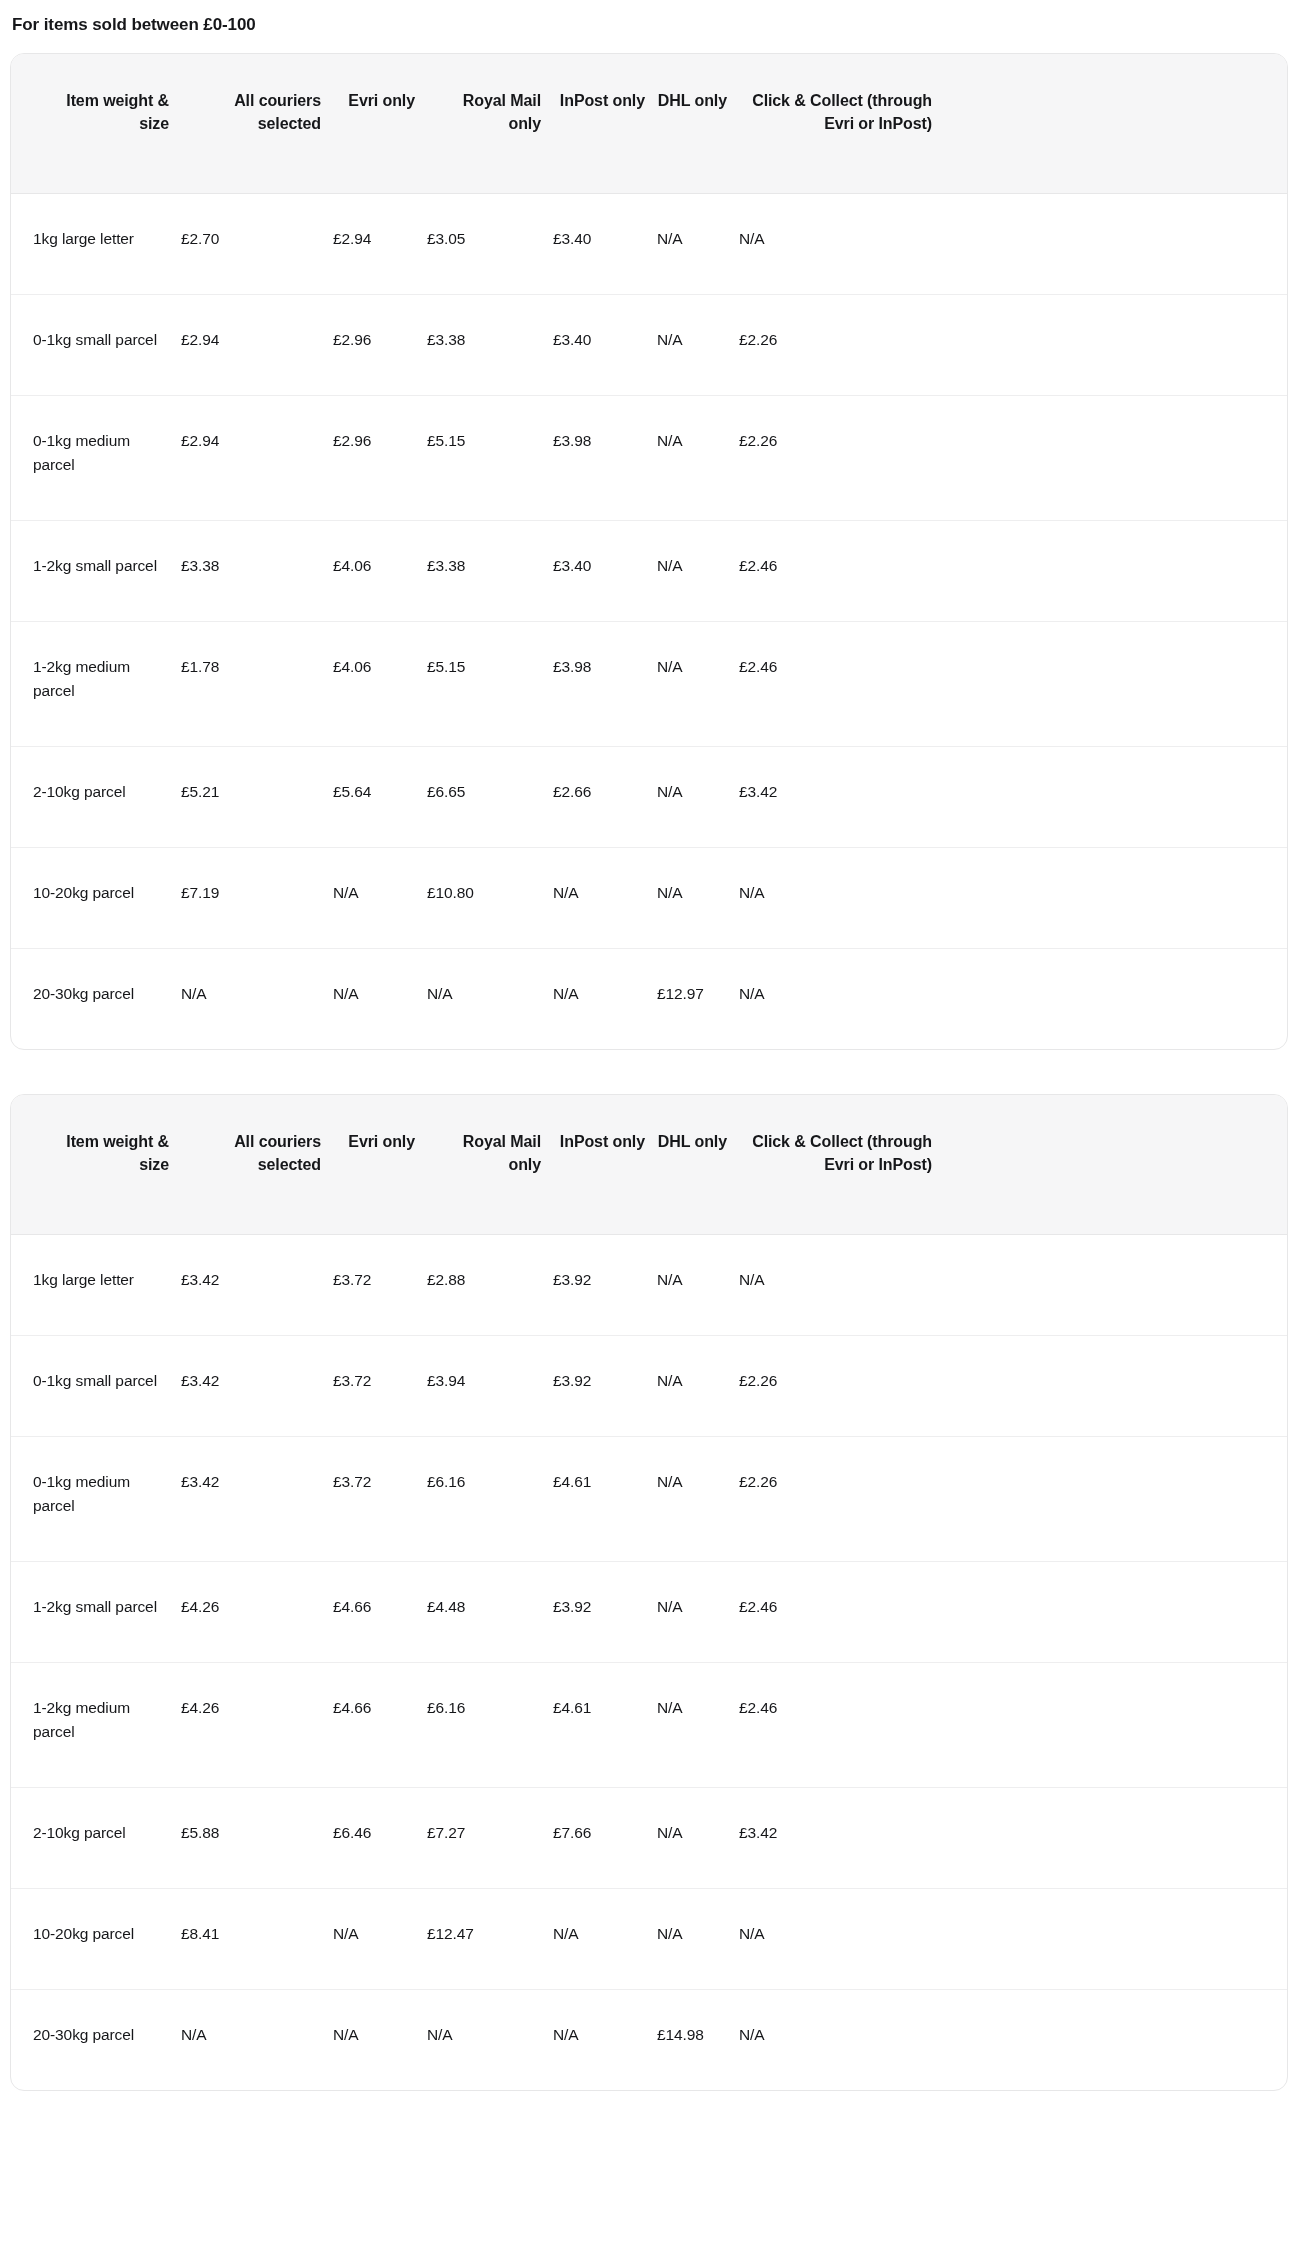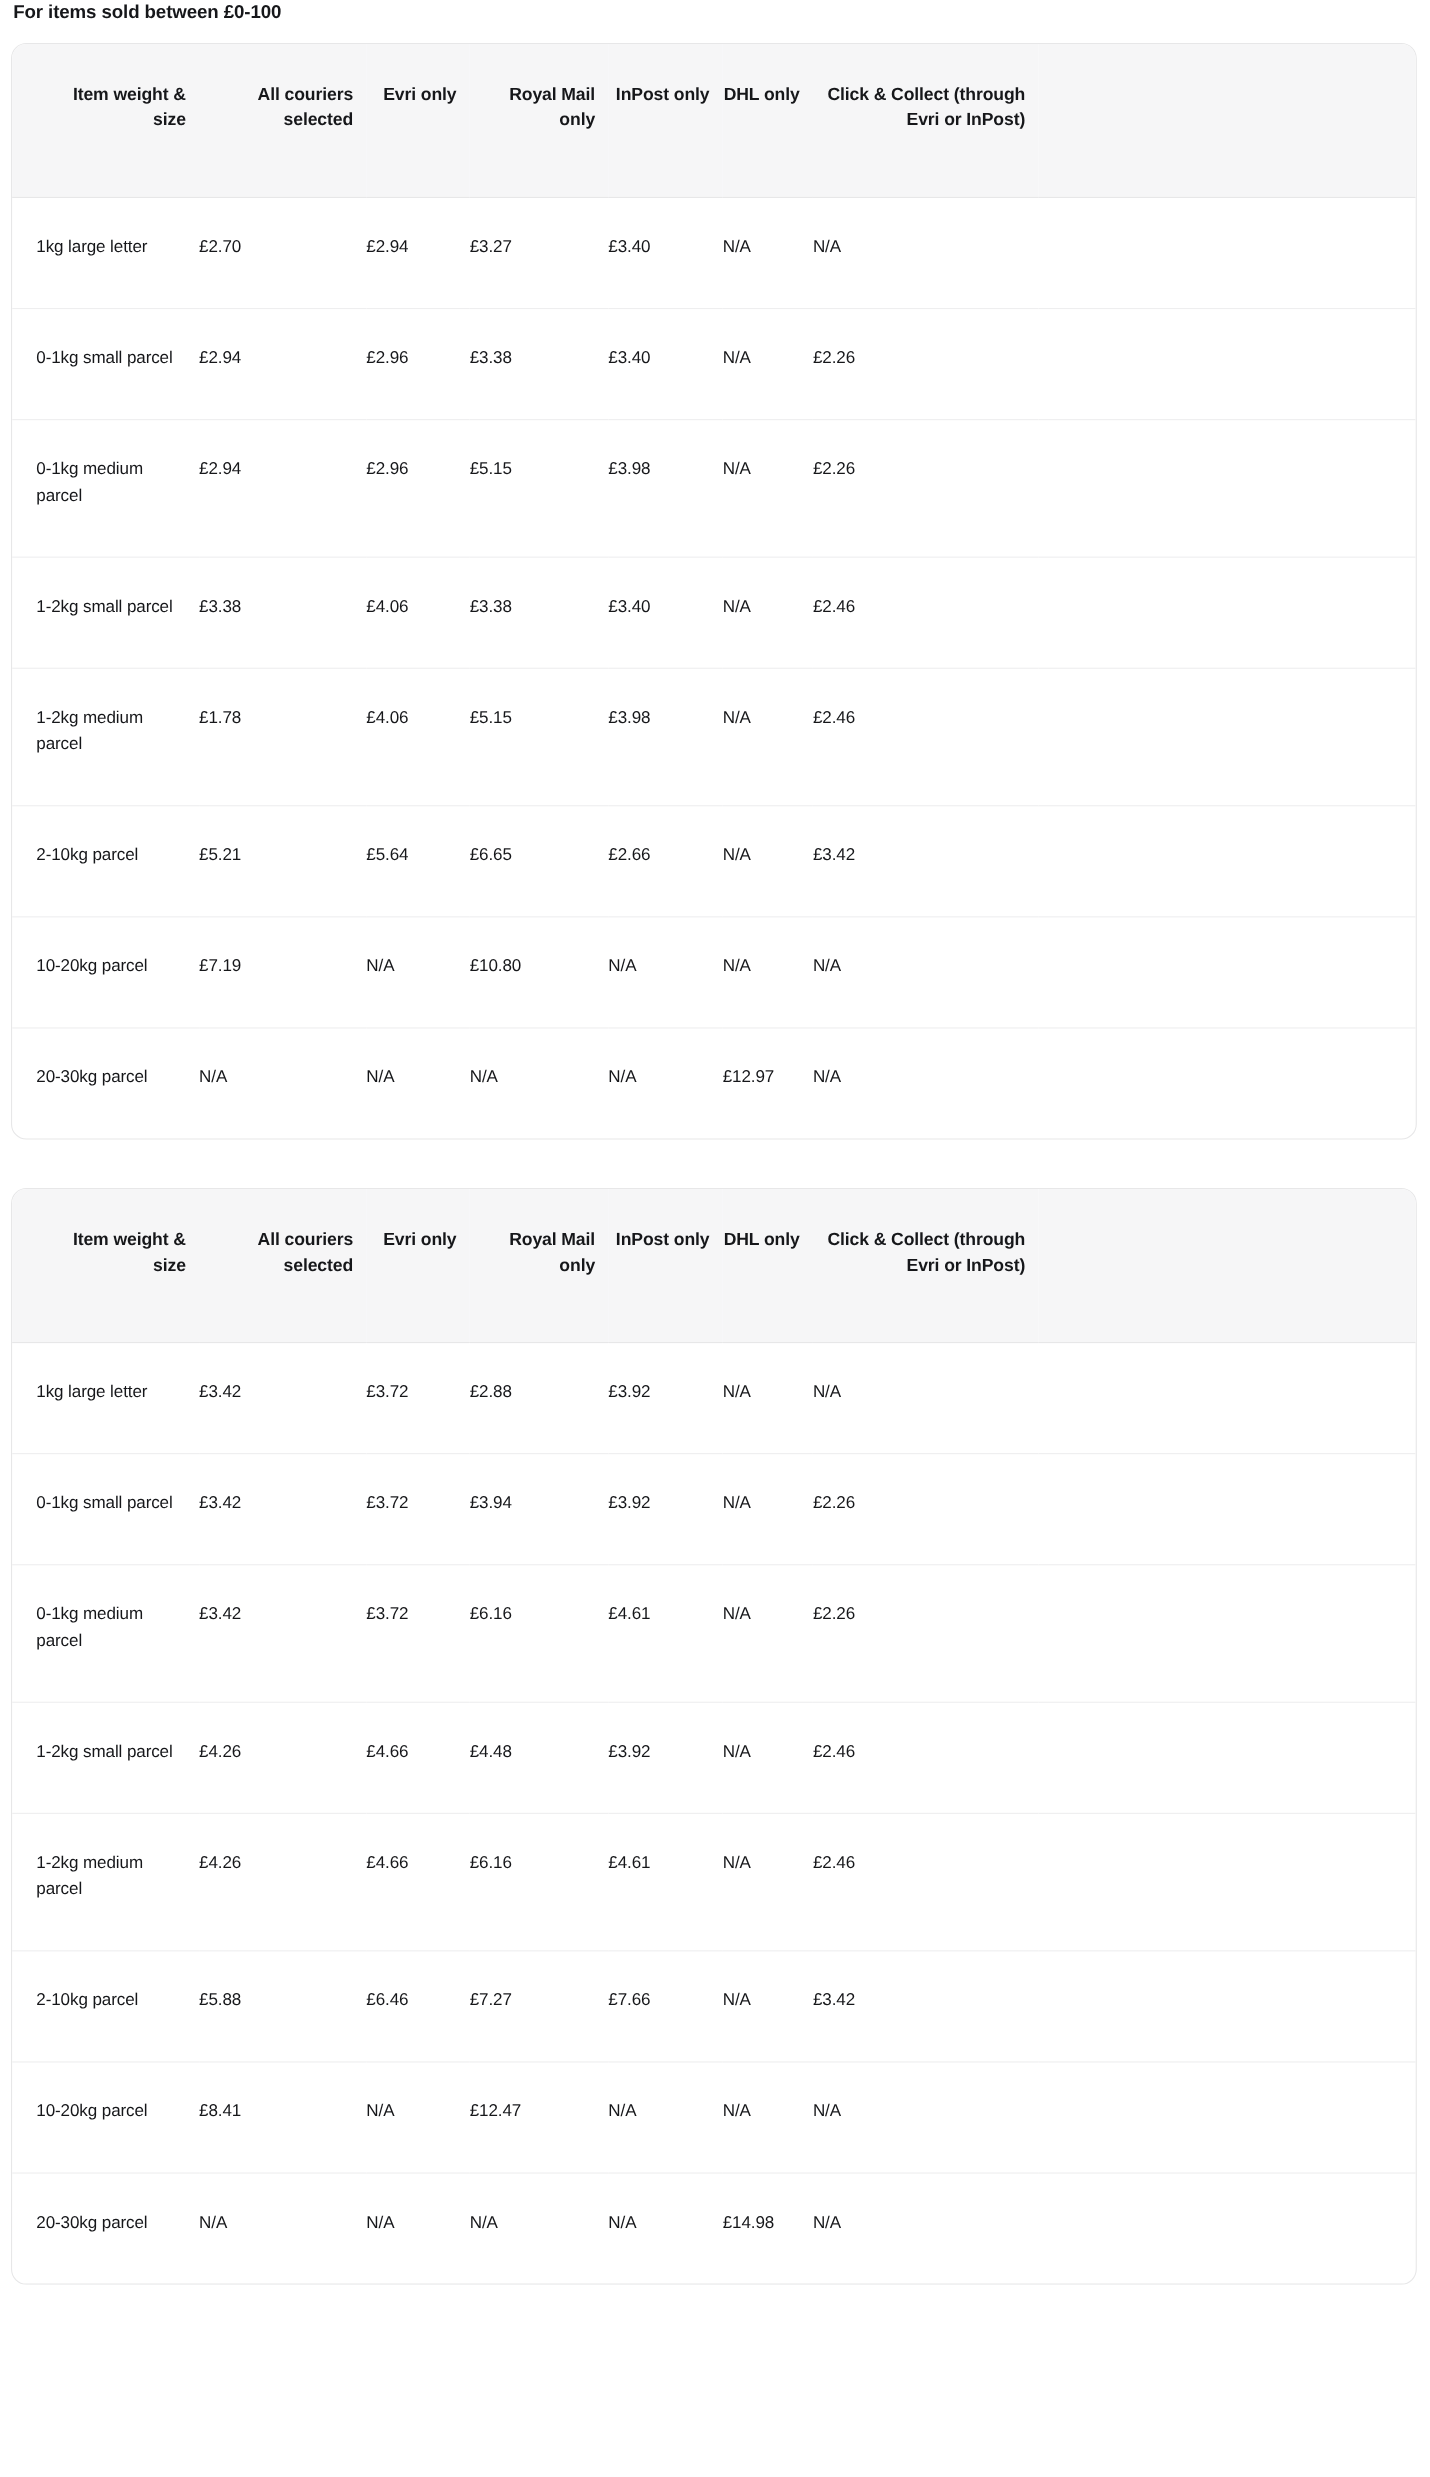--- a/index.html
+++ b/index.html
@@ -9,21 +9,21 @@
     background: #ffffff;
     width: 1300px;
   }
   body {
     font-family: "Liberation Sans", sans-serif;
     color: #16171a;
     -webkit-font-smoothing: antialiased;
   }
   .page {
     width: 1300px;
-    padding: 0 10px;
+    padding: 14px 10px;
   }
   .section-title {
     font-size: 17px;
     font-weight: bold;
     line-height: 22px;
     color: #16171a;
     margin: 0 0 17px 2px;
     letter-spacing: -0.1px;
   }
   .section-gap { height: 44px; }
@@ -105,21 +105,21 @@
             <th class="c5">DHL only</th>
             <th class="c6">Click &amp; Collect (through Evri or InPost)</th>
             <th class="spacer-col"></th>
           </tr>
         </thead>
         <tbody>
           <tr>
             <td class="c0">1kg large letter</td>
             <td class="c1">£2.70</td>
             <td class="c2">£2.94</td>
-            <td class="c3">£3.27</td>
+            <td class="c3">£3.05</td>
             <td class="c4">£3.40</td>
             <td class="c5">N/A</td>
             <td class="c6">N/A</td>
             <td class="spacer-col"></td>
           </tr>
           <tr>
             <td class="c0">0-1kg small parcel</td>
             <td class="c1">£2.94</td>
             <td class="c2">£2.96</td>
             <td class="c3">£3.38</td>

